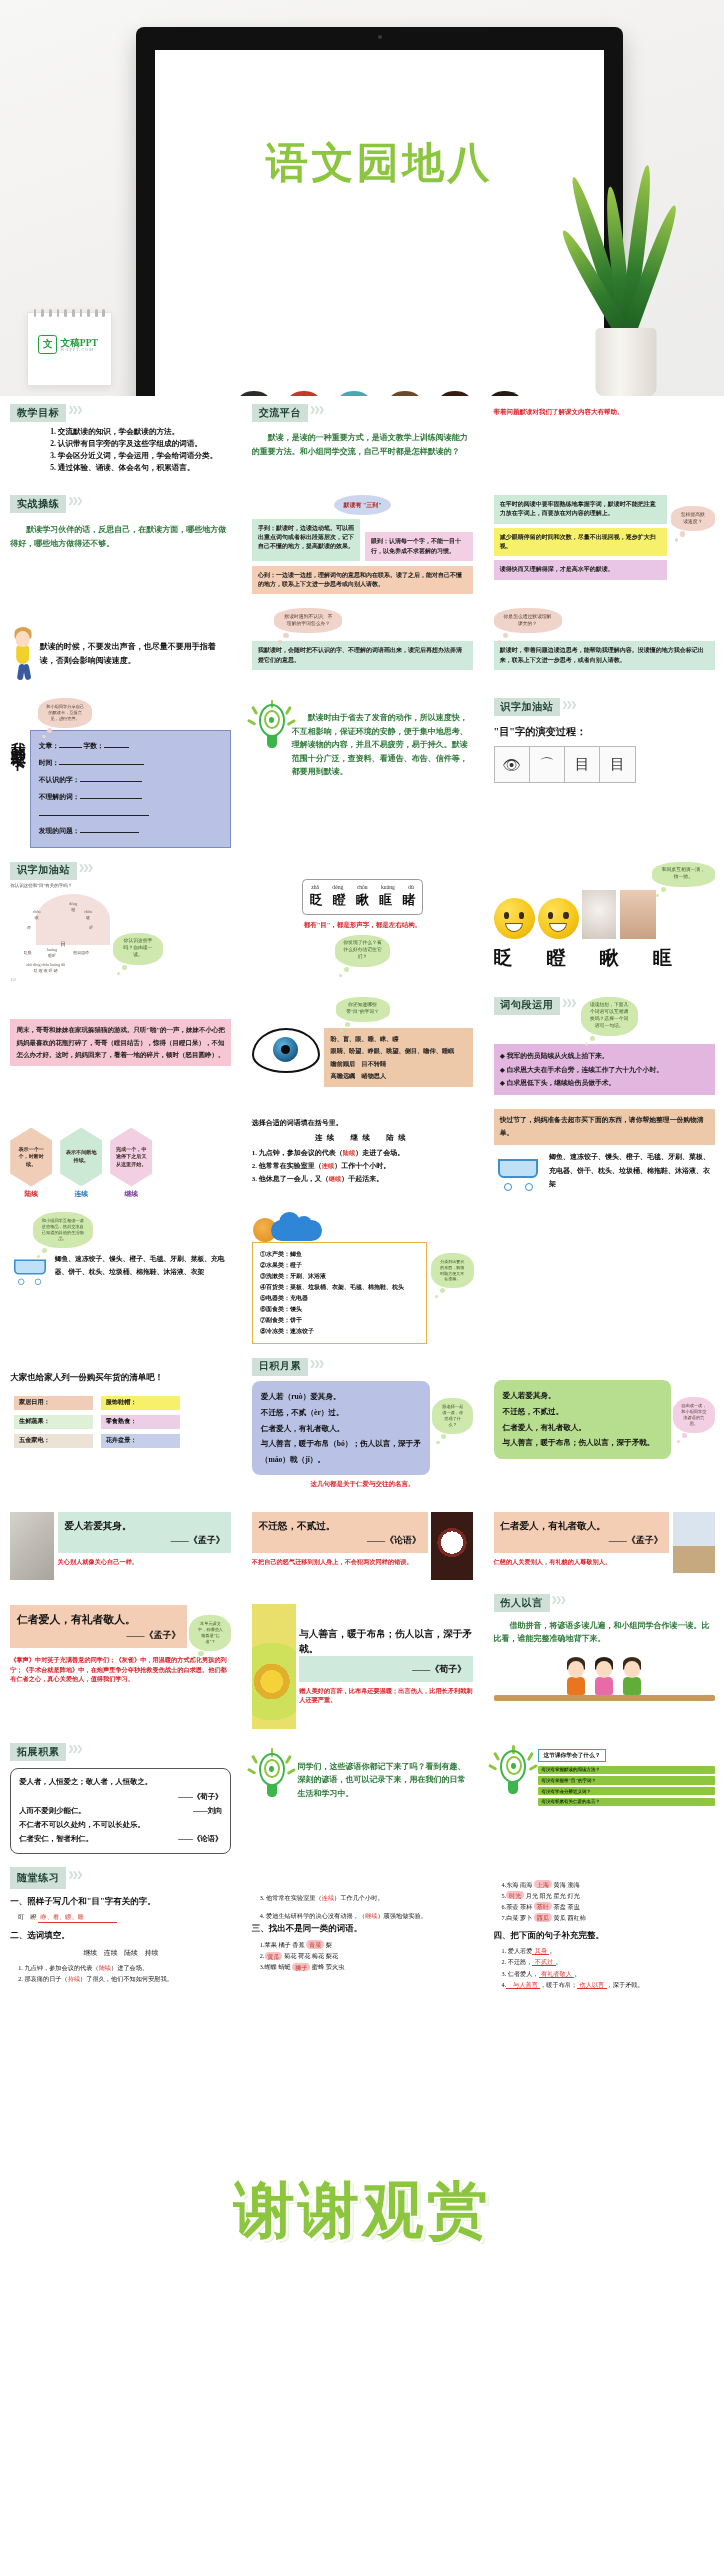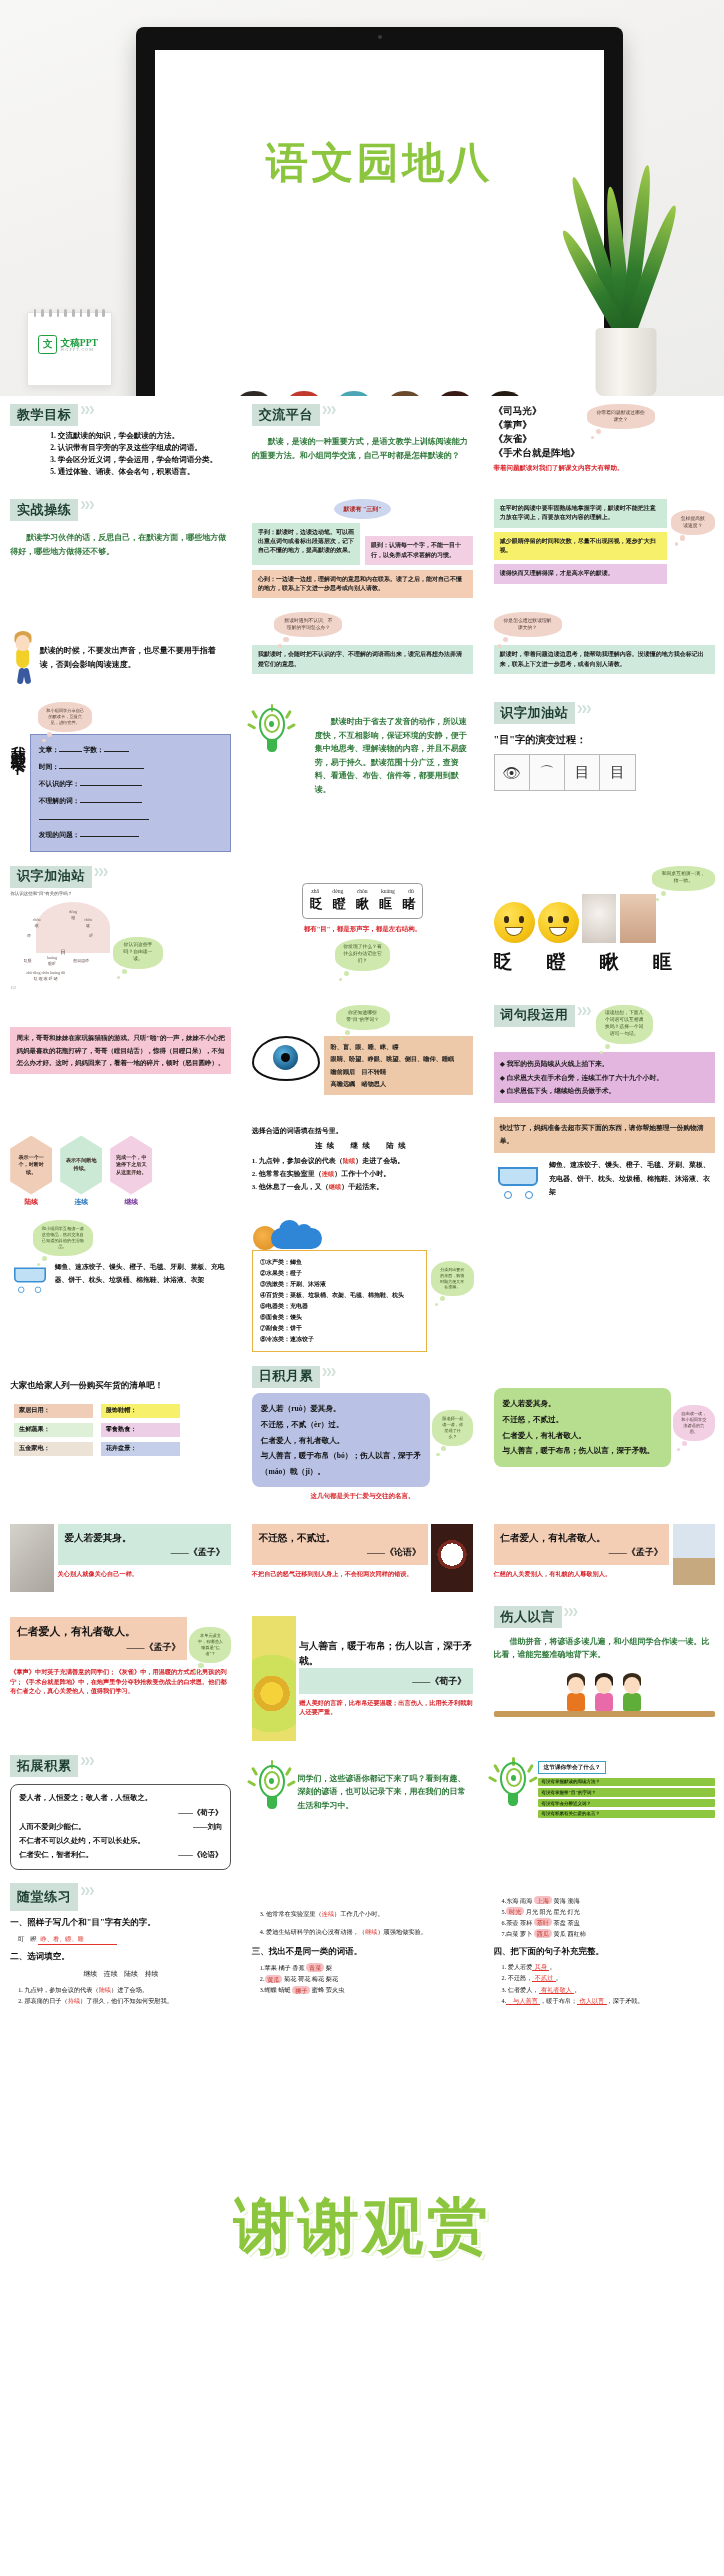--- a/index.html
+++ b/index.html
@@ -72,21 +72,21 @@
   .logo-txt{font-size:9.6px;font-weight:bold;color:#1f9d3f;line-height:1;}
   .logo-sub{font-size:4px;color:#9aa0a0;letter-spacing:1.1px;}
 
   
   .sheet{width:725px;background:#fff;padding:0 0 22.6px;}
   .row{display:flex;width:725px;}
   .cell{width:242px;padding:8px 10.2px 5.7px;position:relative;min-height:85px;}
 
   .badge{
     display:inline-block;background:#cfe0d8;color:#1d3f33;
-    font-size:13px;font-weight:bold;padding:1.7px 6.8px 2.3px;letter-spacing:0.6px;
+    font-size:10px;font-weight:bold;padding:1.7px 6.8px 2.3px;letter-spacing:0.6px;
     position:relative;font-family:Liberation Sans, sans-serif;
   }
   .badge::after{
     content:"❯❯❯";position:absolute;left:100%;top:1.1px;margin-left:1.7px;
     color:#cfe0d8;font-size:7.4px;letter-spacing:-1.7px;
   }
   .objectives{margin-top:4.5px;font-size:7.6px;line-height:1.55;color:#111;font-weight:bold;}
   .objectives li{list-style:none;}
   .body-green{color:#2f7a3a;font-size:8px;line-height:1.7;font-weight:bold;text-indent:2em;}
   .body-dark{color:#141414;font-size:8px;line-height:1.7;font-weight:bold;}
@@ -313,29 +313,20 @@
         <li>5. 通过体验、诵读、体会名句，积累语言。</li>
       </ul>
     </div>
 
     <div class="cell">
       <span class="badge">交流平台</span>
       <p class="body-green" style="margin-top:9px">默读，是读的一种重要方式，是语文教学上训练阅读能力的重要方法。和小组同学交流，自己平时都是怎样默读的？</p>
     </div>
 
     <div class="cell">
-      <div style="display:flex;gap:6.8px;align-items:flex-start">
-        <div class="titles-list">
-          <div>《司马光》</div>
-          <div>《掌声》</div>
-          <div>《灰雀》</div>
-          <div>《手术台就是阵地》</div>
-        </div>
-        <div class="bubble pink">你带着问题默读过哪些课文？</div>
-      </div>
       <div class="note-red">带着问题默读对我们了解课文内容大有帮助。</div>
     </div>
   </div>
 
   <div class="row">
     <div class="cell">
       <span class="badge">实战操练</span>
       <p class="body-green" style="margin-top:10.2px">默读学习伙伴的话，反思自己，在默读方面，哪些地方做得好，哪些地方做得还不够。</p>
     </div>
 
@@ -396,21 +387,21 @@
           <span class="line"><span>时间：</span><u style="min-width:85px"></u></span>
           <span class="line"><span>不认识的字：</span><u style="min-width:62px"></u></span>
           <span class="line"><span>不理解的词：</span><u style="min-width:62px"></u></span>
           <span class="line"><u style="min-width:110px"></u></span>
           <span class="line"><span>发现的问题：</span><u style="min-width:59px"></u></span>
         </div>
       </div>
     </div>
 
     <div class="cell">
-      <div style="display:flex;gap:23px;align-items:flex-start;margin-top:4.5px">
+      <div style="display:flex;gap:0;align-items:flex-start;margin-top:4.5px">
         <div class="bulb">
           <i style="left:-2.3px;top:14.7px;transform:rotate(-60deg)"></i>
           <i style="left:1.1px;top:3.4px;transform:rotate(-30deg)"></i>
           <i style="left:18.7px;top:-3.4px;"></i>
           <i style="left:35px;top:3.4px;transform:rotate(30deg)"></i>
           <i style="left:38px;top:14.7px;transform:rotate(60deg)"></i>
           <div class="glass"></div>
             <div class="ring"></div>
             <div class="dot"></div>
             <div class="base"></div>
@@ -829,21 +820,21 @@
       </div>
     </div>
 
     <div class="cell exercise">
       <div class="sub" style="margin-top:25px">
         <span>3. 他常常在实验室里（</span><span class="red">连续</span><span>）工作几个小时。</span>
       </div>
       <div class="sub" style="margin-top:6.8px">
         <span>4. 爱迪生钻研科学的决心没有动摇，（</span><span class="red">继续</span><span>）顽强地做实验。</span>
       </div>
-      <h4 style="margin-top:7px">三、找出不是同一类的词语。</h4>
+      <h4 style="margin-top:0">三、找出不是同一类的词语。</h4>
       <div class="sub">
         1.<span>苹果</span>
         <span>橘子</span>
         <span>香蕉</span>
         <span class="hl">青菜</span>
         <span>梨</span>
       </div>
       <div class="sub">
         2.<span class="hl">黄瓜</span>
         <span>菊花</span>

